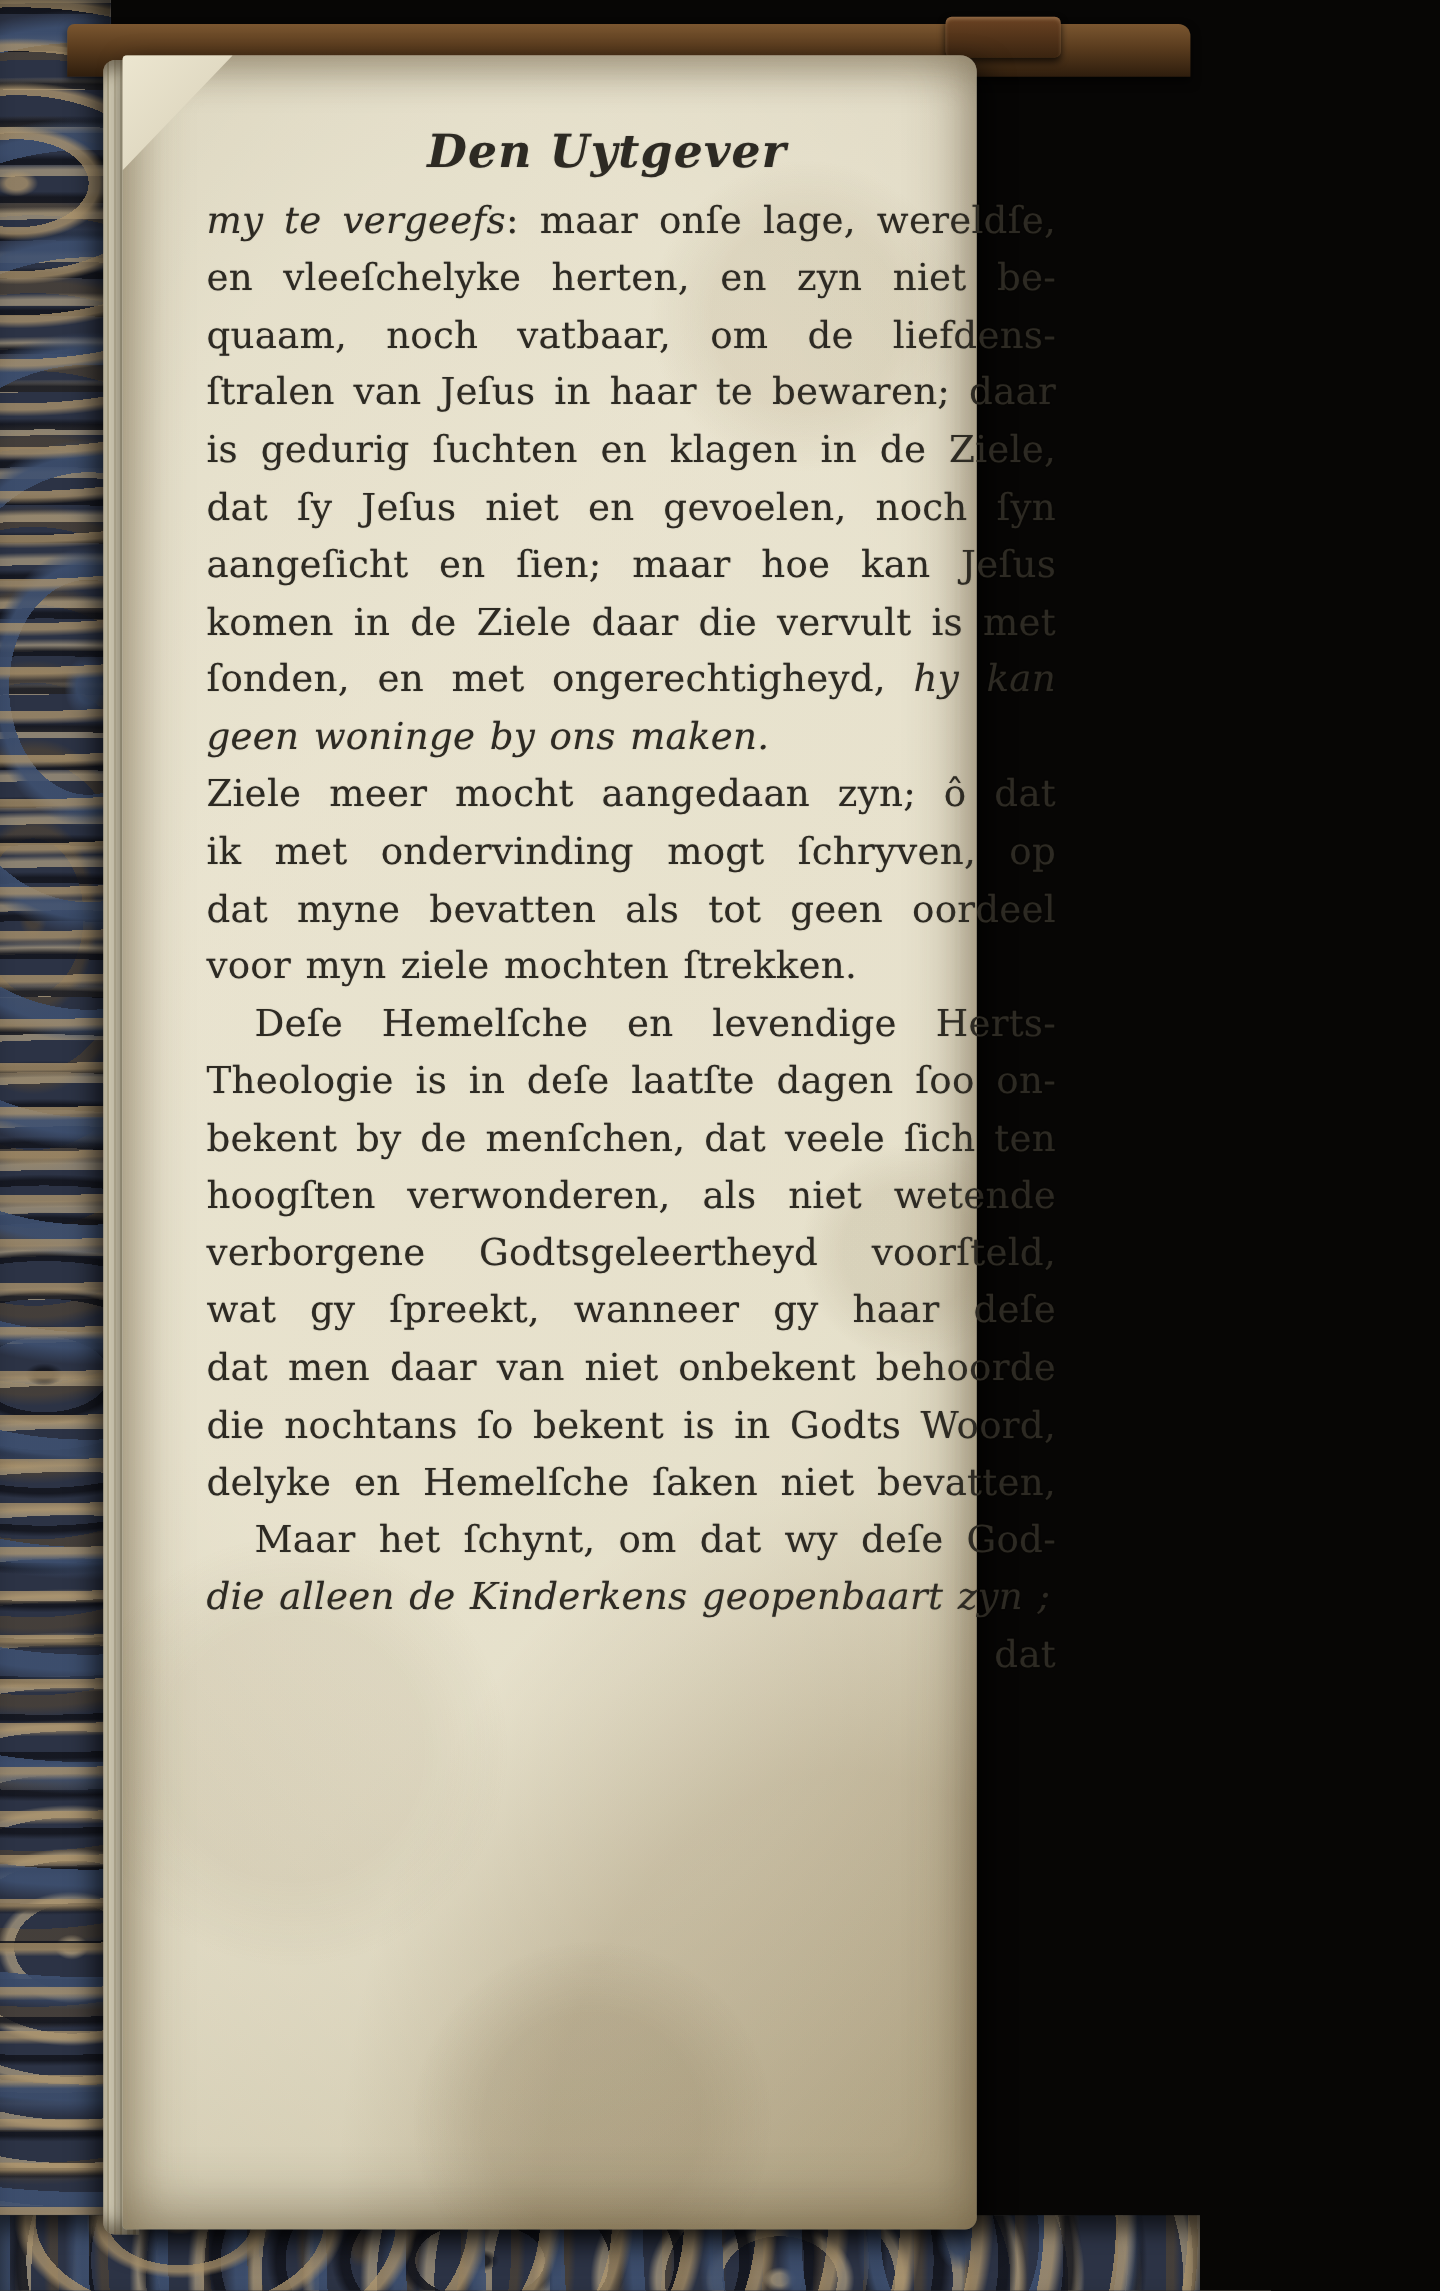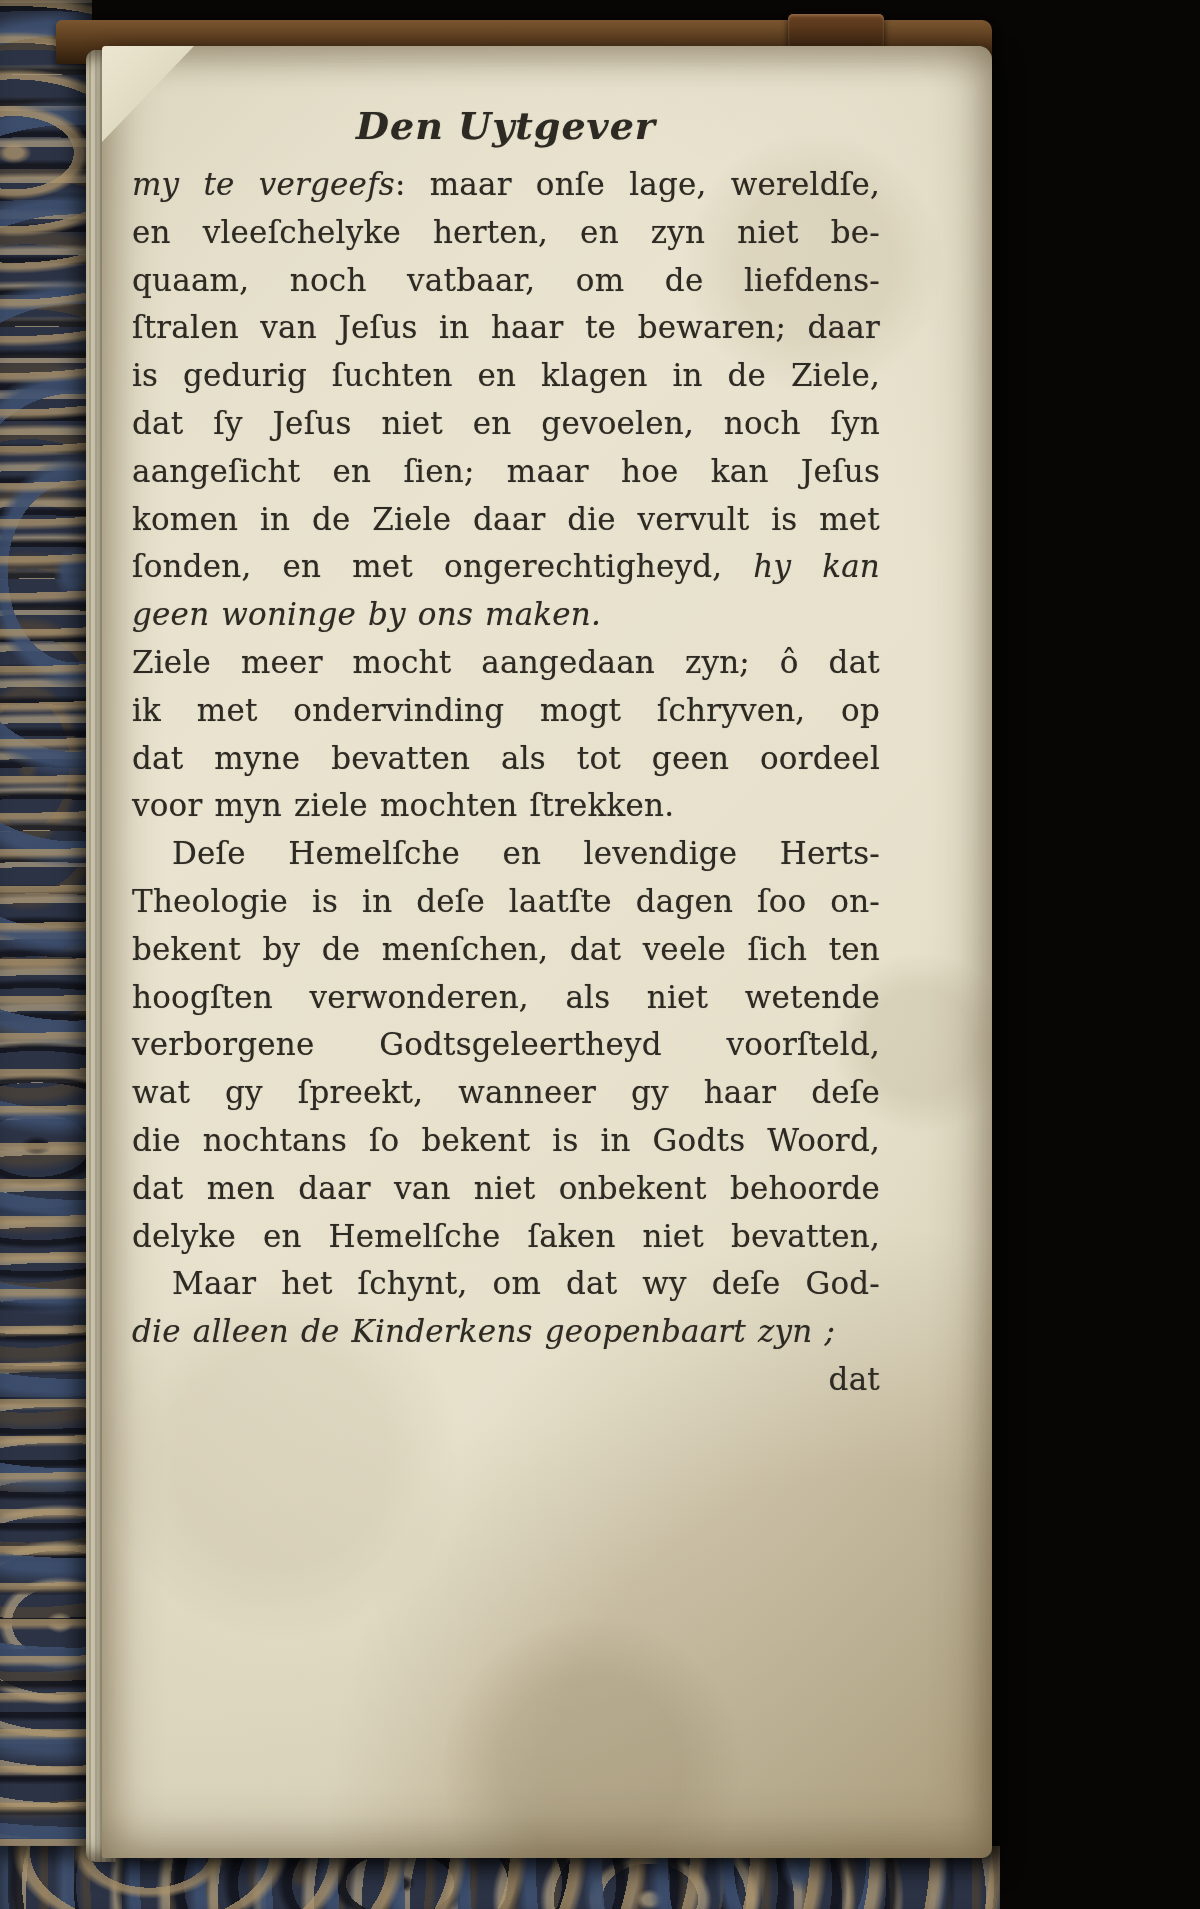--- a/index.html
+++ b/index.html
@@ -44,21 +44,21 @@
   
   .page-stack{
     position:absolute;left:86px;top:50px;width:30px;height:1812px;
     background:repeating-linear-gradient(90deg,
       #cbc3aa 0 3px,#b3aa8e 3px 5px,#d8d1b9 5px 9px,#beb59a 9px 11px);
     border-radius:10px 0 0 10px;
     box-shadow:inset 0 18px 14px -10px rgba(40,30,15,.55), inset 0 -18px 14px -10px rgba(40,30,15,.55);
   }
   
   .page{
-    position:absolute;left:102px;top:46px;width:890px;height:1812px;
+    position:absolute;left:102px;top:46px;width:712px;height:1812px;
     background:
       radial-gradient(ellipse 120% 90% at 45% 40%, rgba(255,252,236,.35) 0 40%, rgba(0,0,0,0) 75%),
       radial-gradient(ellipse 60% 35% at 85% 100%, rgba(110,85,45,.28) 0 60%, rgba(0,0,0,0) 100%),
       linear-gradient(135deg,#d4cdb5 0%,#ddd6c0 30%,#d9d2ba 65%,#c6bda0 100%);
     background-color:var(--paper,#d9d2bc);
     border-radius:4px 14px 10px 4px;
     box-shadow:
       inset 22px 0 38px rgba(90,70,35,.25),
       inset -16px -22px 45px rgba(70,52,25,.30),
       inset 0 16px 30px rgba(70,52,25,.28),
@@ -88,21 +88,21 @@
   }
   .page-header{
     text-align:center;
     font-style:italic;
     font-weight:bold;
     font-size:38px;
     letter-spacing:1px;
     line-height:60px;
     text-shadow:0 0 1px rgba(45,40,30,.45);
   }
-  .lines{margin-top:5px;}
+  .lines{margin-top:5px;margin-left:40px;}
   .line{
     font-size:31px;
     line-height:47.8px;
     text-align:justify;
     text-align-last:justify;
     white-space:nowrap;
     letter-spacing:.2px;
     word-spacing:2px;
     text-shadow:0 0 1px rgba(45,40,30,.40);
   }
@@ -139,21 +139,21 @@
         <div class="line"><span class="">Ziele meer mocht aangedaan zyn; ô dat</span></div>
         <div class="line"><span class="">ik met ondervinding mogt ſchryven, op</span></div>
         <div class="line"><span class="">dat myne bevatten als tot geen oordeel</span></div>
         <div class="line short"><span class="">voor myn ziele mochten ſtrekken.</span></div>
         <div class="line indent"><span class="">Deſe Hemelſche en levendige Herts-</span></div>
         <div class="line"><span class="">Theologie is in deſe laatſte dagen ſoo on-</span></div>
         <div class="line"><span class="">bekent by de menſchen, dat veele ſich ten</span></div>
         <div class="line"><span class="">hoogſten verwonderen, als niet wetende</span></div>
         <div class="line"><span class="">verborgene Godtsgeleertheyd voorſteld,</span></div>
         <div class="line"><span class="">wat gy ſpreekt, wanneer gy haar deſe</span></div>
+        <div class="line"><span class="">dat men daar van niet onbekent behoorde</span></div>
         <div class="line"><span class="">die nochtans ſo bekent is in Godts Woord,</span></div>
-        <div class="line"><span class="">dat men daar van niet onbekent behoorde</span></div>
         <div class="line"><span class="">delyke en Hemelſche ſaken niet bevatten,</span></div>
         <div class="line indent"><span class="">Maar het ſchynt, om dat wy deſe God-</span></div>
         <div class="line short"><span class="it">die alleen de Kinderkens geopenbaart zyn ;</span></div>
         <div class="line align-right"><span class="">dat</span></div>
       </div>
   </div>
 </div>
 
 </body></html>

